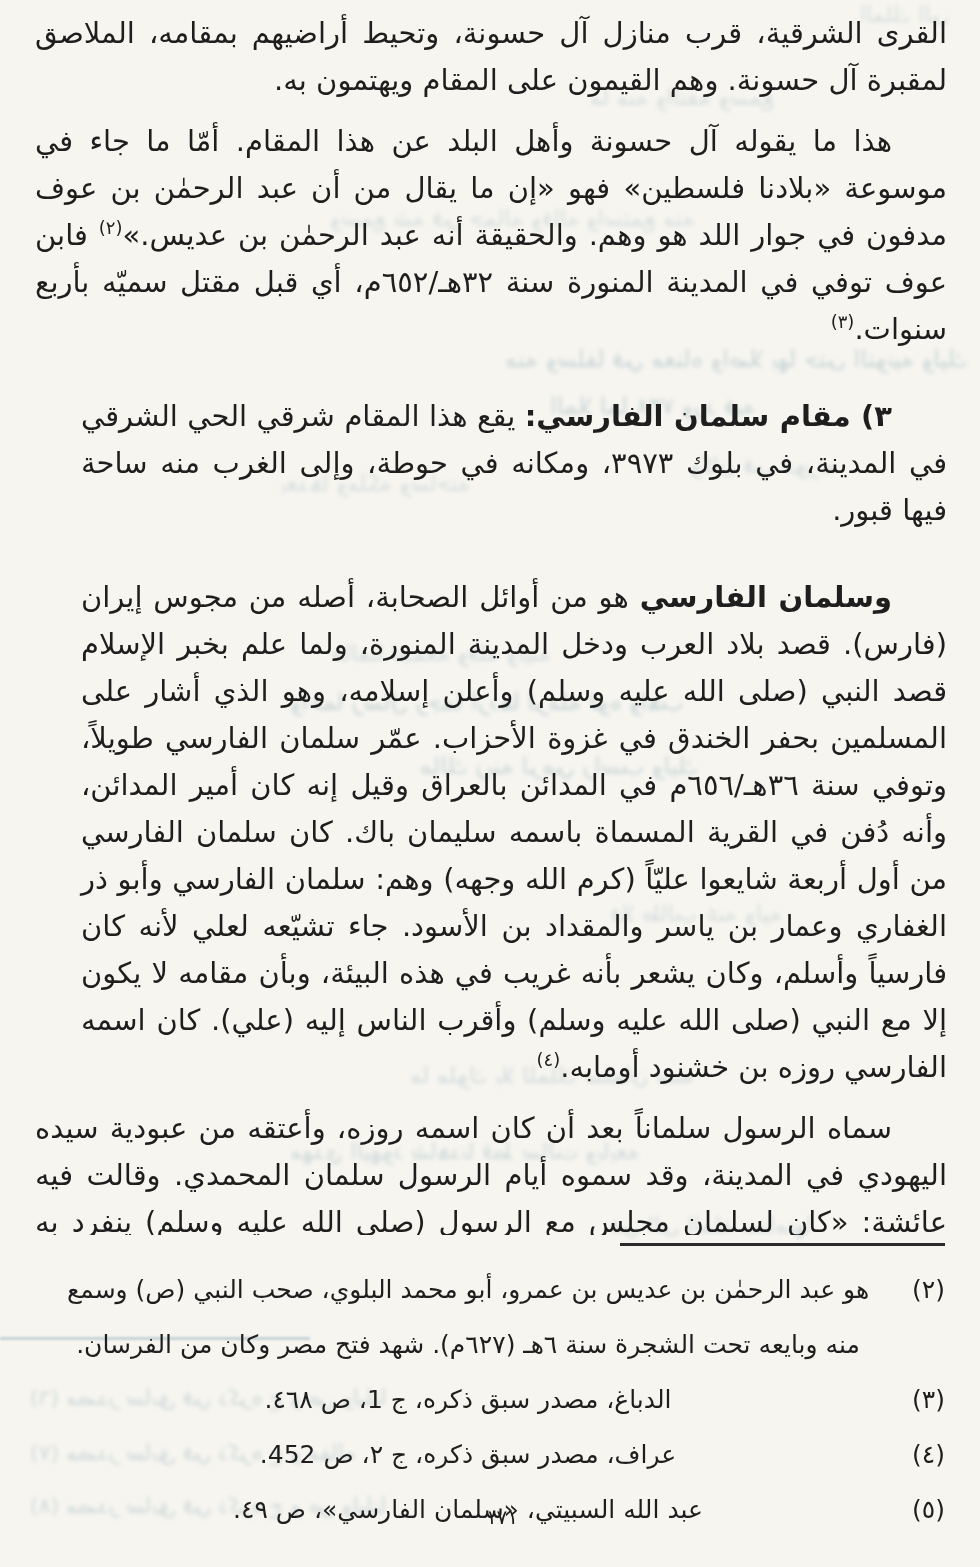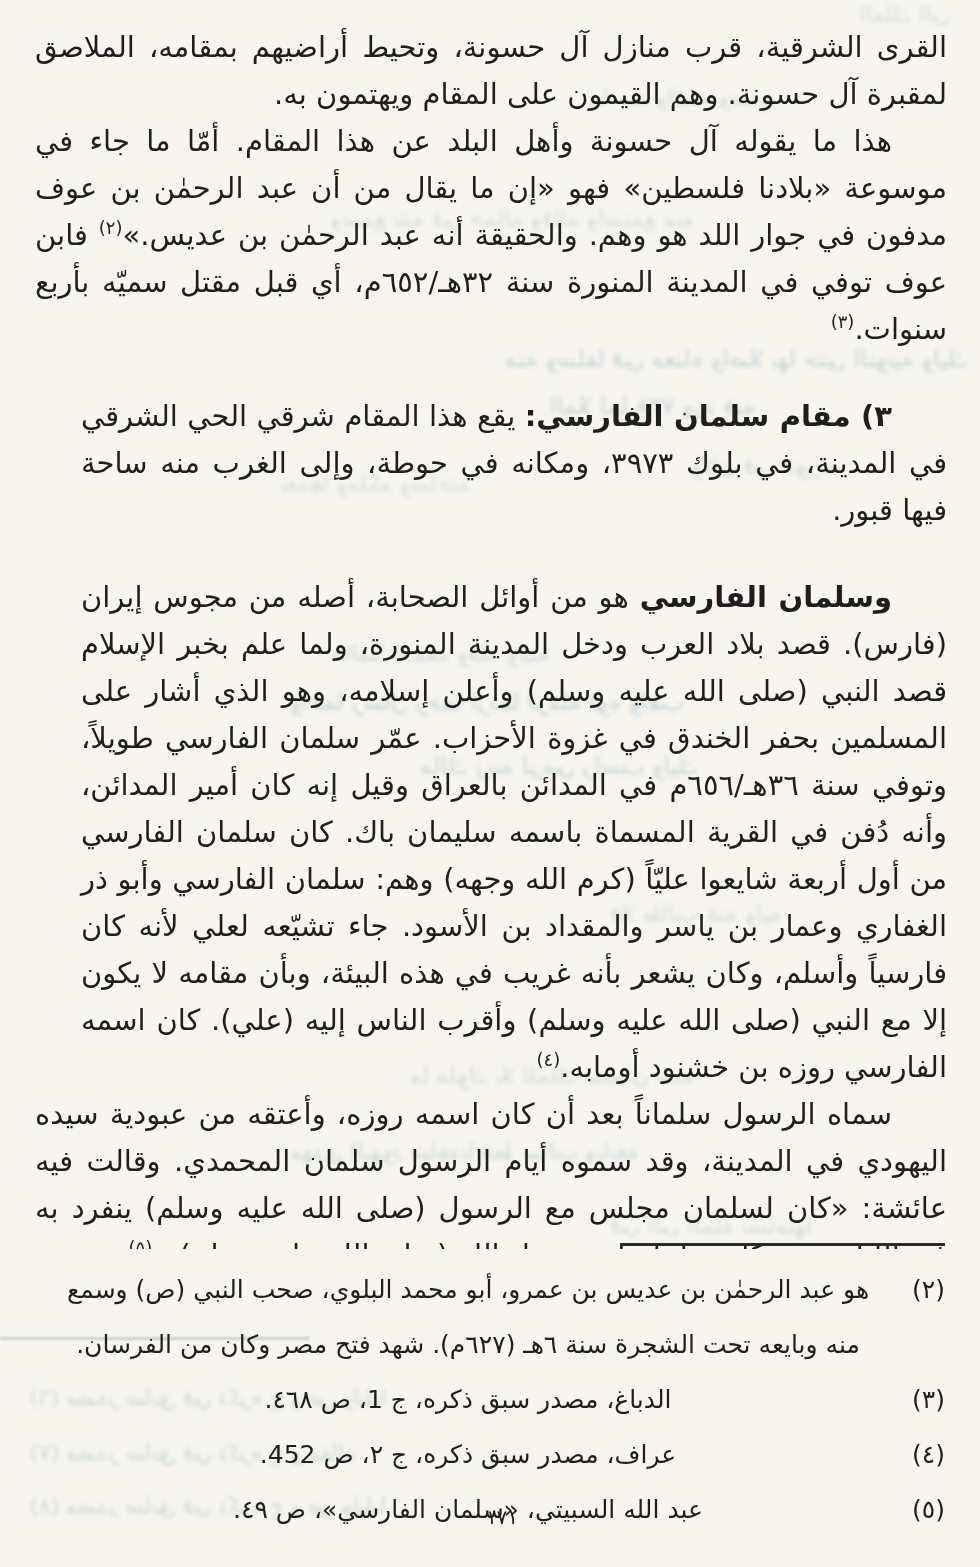--- a/index.html
+++ b/index.html
@@ -9,34 +9,34 @@
     margin:0 auto;
     background:#f7f5f0;
     overflow:hidden;
     direction:rtl;
     font-family:"DejaVu Sans", sans-serif;
     color:#1e1e1e;
   }
   
   .body{
     position:absolute;
-    top:24px;right:33px;left:35px;
+    top:10px;right:33px;left:35px;
     height:1225px;
     overflow:hidden;
     text-align:justify;
     z-index:2;
   }
   .para{
     margin:0;
     font-size:29px;
     line-height:47px;
     text-align:justify;
     text-justify:inter-word;
   }
-  .para + .para{}
+  .para + .para{margin-top:14px;}
   .para.gap{margin-top:40px;margin-left:46px;}
   .para.indent{text-indent:55px;}
   .bold{font-weight:bold;}
   sup.fnref{
     font-size:18px;
     line-height:0;
     vertical-align:super;
     letter-spacing:1px;
   }
   

